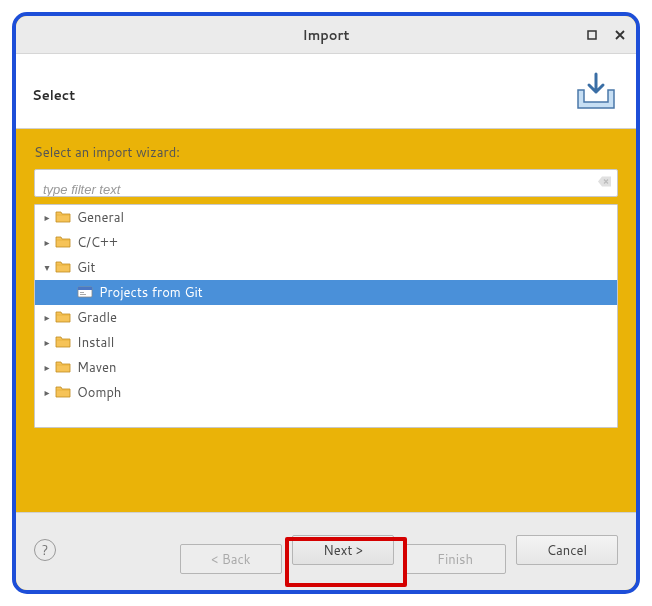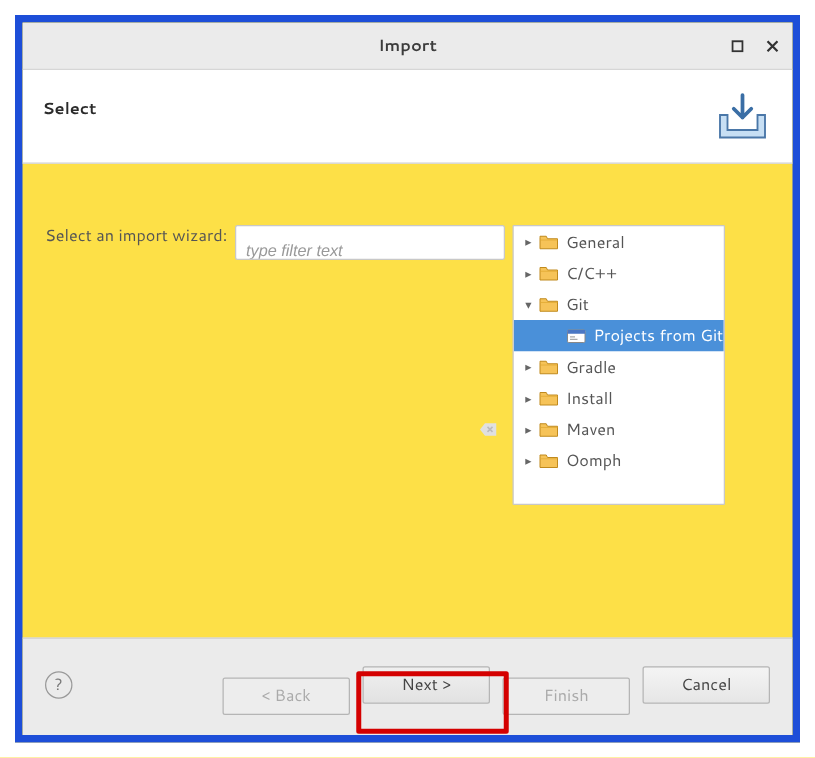--- a/index.html
+++ b/index.html
@@ -11,23 +11,23 @@
     width: 652px;
     height: 606px;
     position: relative;
   }
   .window {
     position: absolute;
     top: 12px;
     left: 12px;
     right: 12px;
     bottom: 12px;
-    background: #fde047;
-    border: 6px solid #1d4ed8;
-    border-radius: 0;
+    background: #eab308;
+    border: 4px solid #1d4ed8;
+    border-radius: 15px;
     display: flex;
     flex-direction: column;
     overflow: hidden;
   }
   .titlebar {
     height: 38px;
     background: #ebebeb;
     border-bottom: 1px solid #d6d6d6;
     display: flex;
     align-items: center;
@@ -56,44 +56,43 @@
     align-items: center;
     justify-content: center;
     cursor: pointer;
     color: #333;
   }
   .banner {
     background: #fff;
     border-bottom: 1px solid #d0d0d0;
     padding: 12px 16px 16px 16px;
     display: flex;
-    align-items: center;
+    align-items: flex-end;
     gap: 10px;
   }
   .banner-text { flex: 1; }
   .banner-title {
     font-weight: 700;
     color: #2b2b2b;
     font-size: 13px;
     margin-bottom: 8px;
   }
   .banner-desc { color: #5a5a5a; }
   .banner-icon {
     width: 48px;
     height: 42px;
     flex-shrink: 0;
     margin-top: 4px;
   }
   .body {
     flex: 1;
     padding: 14px 18px 0 18px;
     display: flex;
-    flex-direction: row;
+    flex-direction: column;
     gap: 6px;
-    margin-top: 35px;
   }
   .label { color: #555; margin-bottom: 2px; }
   .filter-wrap { position: relative; }
   .filter-input {
     width: 100%;
     height: 28px;
     border: 1px solid #c8c8c8;
     border-radius: 2px;
     background: #fff;
     padding: 12px 28px 0 8px;

